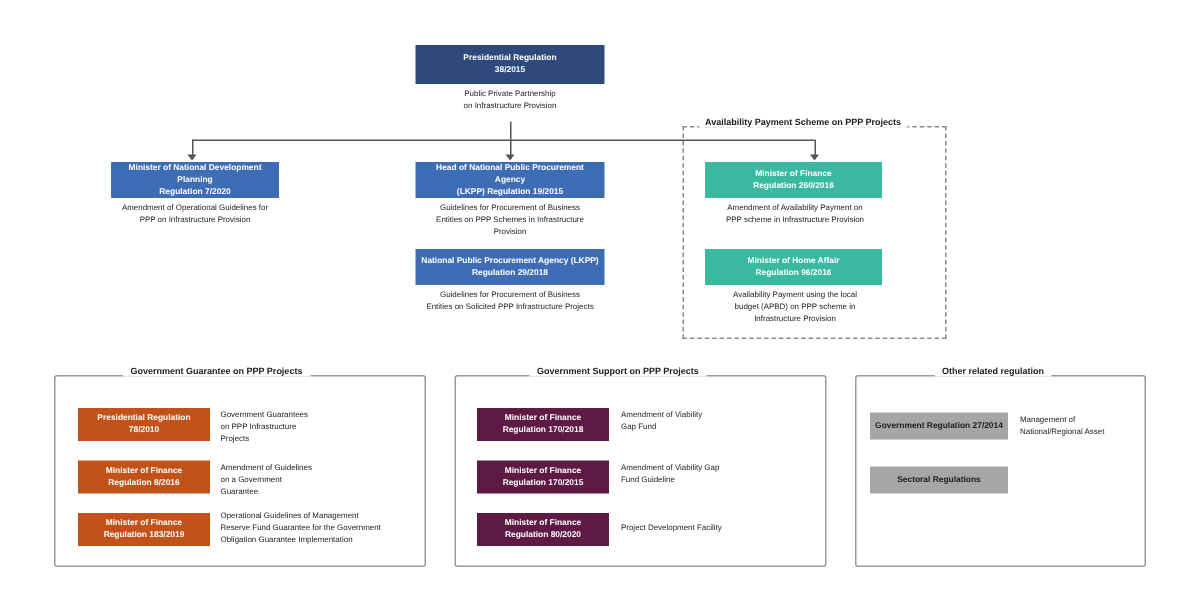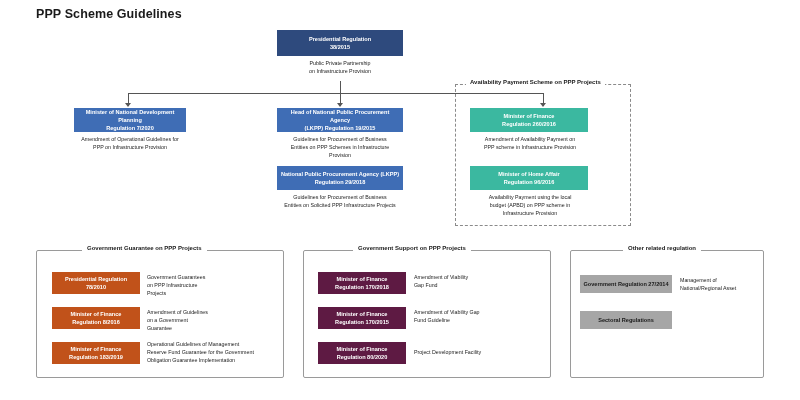--- a/index.html
+++ b/index.html
@@ -95,21 +95,20 @@
     background: #ffffff;
     padding: 0 4px;
     white-space: nowrap;
   }
 </style>
 </head>
 <body>
 
 <div id="root">
 
-  <div class="title">PPP Scheme Guidelines</div>
 
   <div class="node" style="left:277px; top:30px; width:126px; height:26px; background:#2e4a7d;">
     <span>Presidential Regulation</span>
     <span class="l2">38/2015</span>
   </div>
   <div class="caption" style="left:280px; top:60px; width:120px; white-space:pre-line;">Public Private Partnership
 on Infrastructure Provision</div>
 
   <div class="vline line" style="left:340px; top:81px; height:12px;"></div>
   <div class="hline line" style="left:128px; top:93px; width:415px;"></div>

